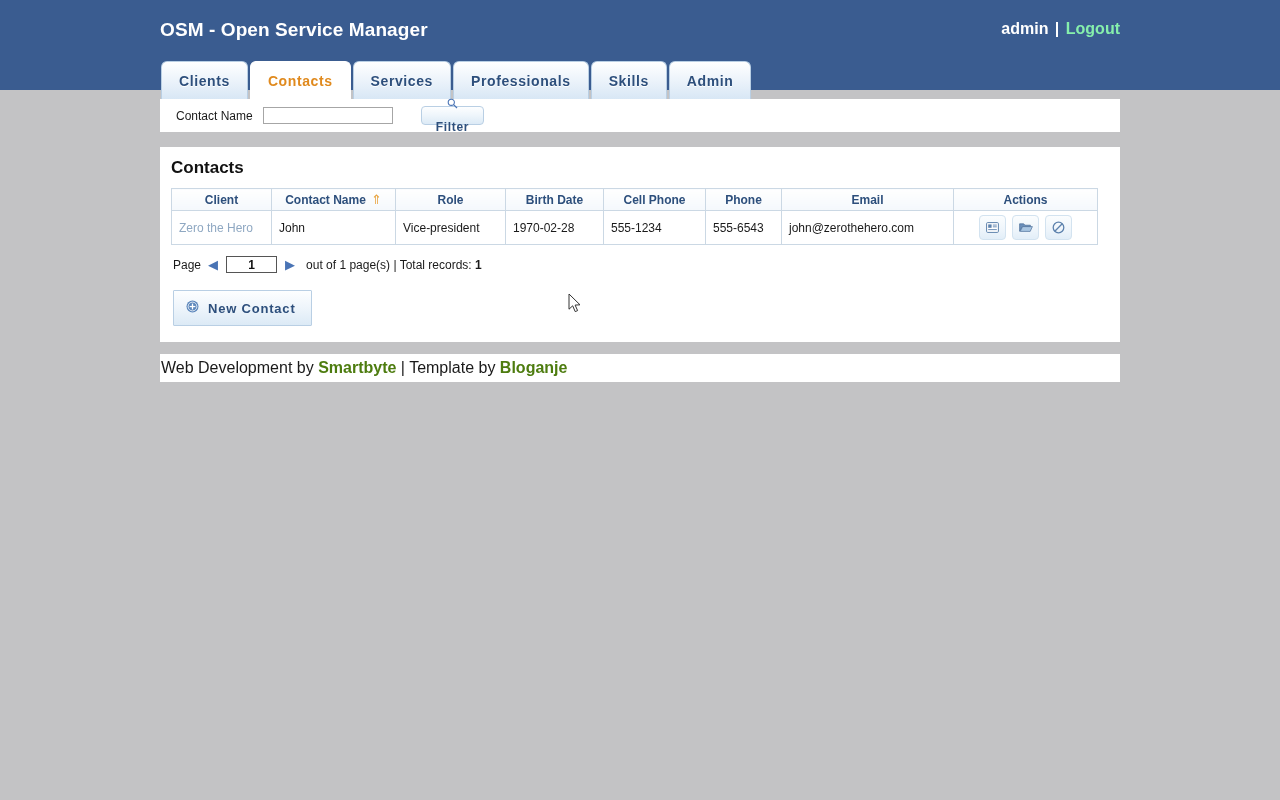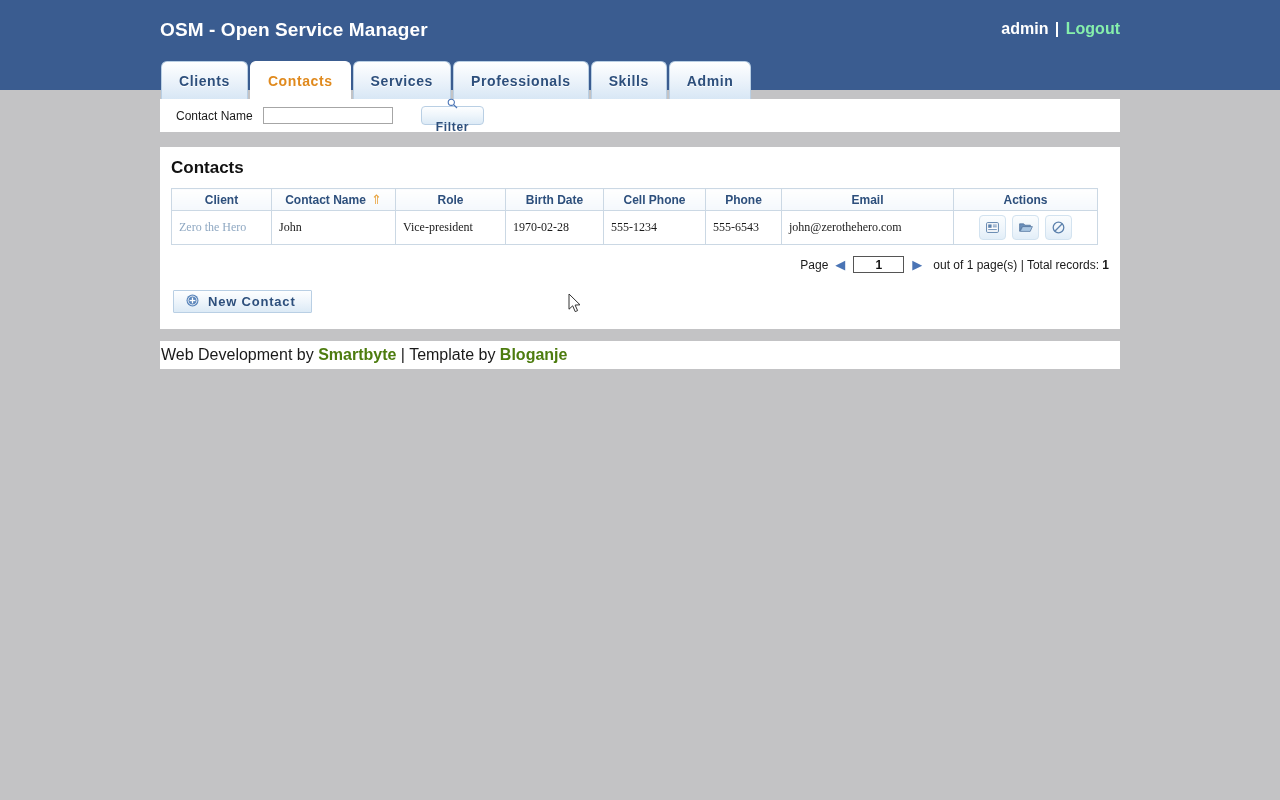--- a/index.html
+++ b/index.html
@@ -179,21 +179,20 @@
   table.grid td {
     border: 1px solid #cbd8e4;
     height: 33px;
     padding: 0 7px;
     color: #1a1a1a;
     font-size: 12px;
     vertical-align: middle;
     background: #ffffff;
     white-space: nowrap;
     overflow: hidden;
-    font-family: Liberation Serif, serif;
   }
   td.cell-client a {
     color: #8fa8c2;
     text-decoration: none;
   }
   td.cell-actions {
     text-align: center;
     padding: 0;
   }
   .action-btns {
@@ -217,21 +216,20 @@
   .icon-btn svg { display:block; }
 
   
   #pagination {
     display: flex;
     align-items: center;
     margin-top: 11px;
     font-size: 12px;
     color: #1a1a1a;
     padding-left: 2px;
-    justify-content: flex-end;
   }
   #pagination .pg-label { margin-right: 7px; }
   .pg-arrow {
     color: #4a74b5;
     font-size: 13px;
     cursor: pointer;
     line-height: 1;
   }
   #page-input {
     width: 51px;
@@ -250,21 +248,21 @@
   #pg-info { margin-left: 11px; }
   #pg-info b { font-weight: bold; }
 
   
   #new-contact-btn {
     margin-top: 17px;
     margin-left: 2px;
     display: inline-flex;
     align-items: center;
     gap: 9px;
-    height: 23px;
+    height: 36px;
     box-sizing: border-box;
     padding: 0 15px 0 12px;
     font-size: 13px;
     font-weight: bold;
     color: #2d4f7c;
     letter-spacing: 0.8px;
     background: linear-gradient(to bottom, #fdfeff 0%, #eef5fb 50%, #dceaf6 100%);
     border: 1px solid #b9cfe4;
     border-radius: 1px;
     cursor: pointer;

